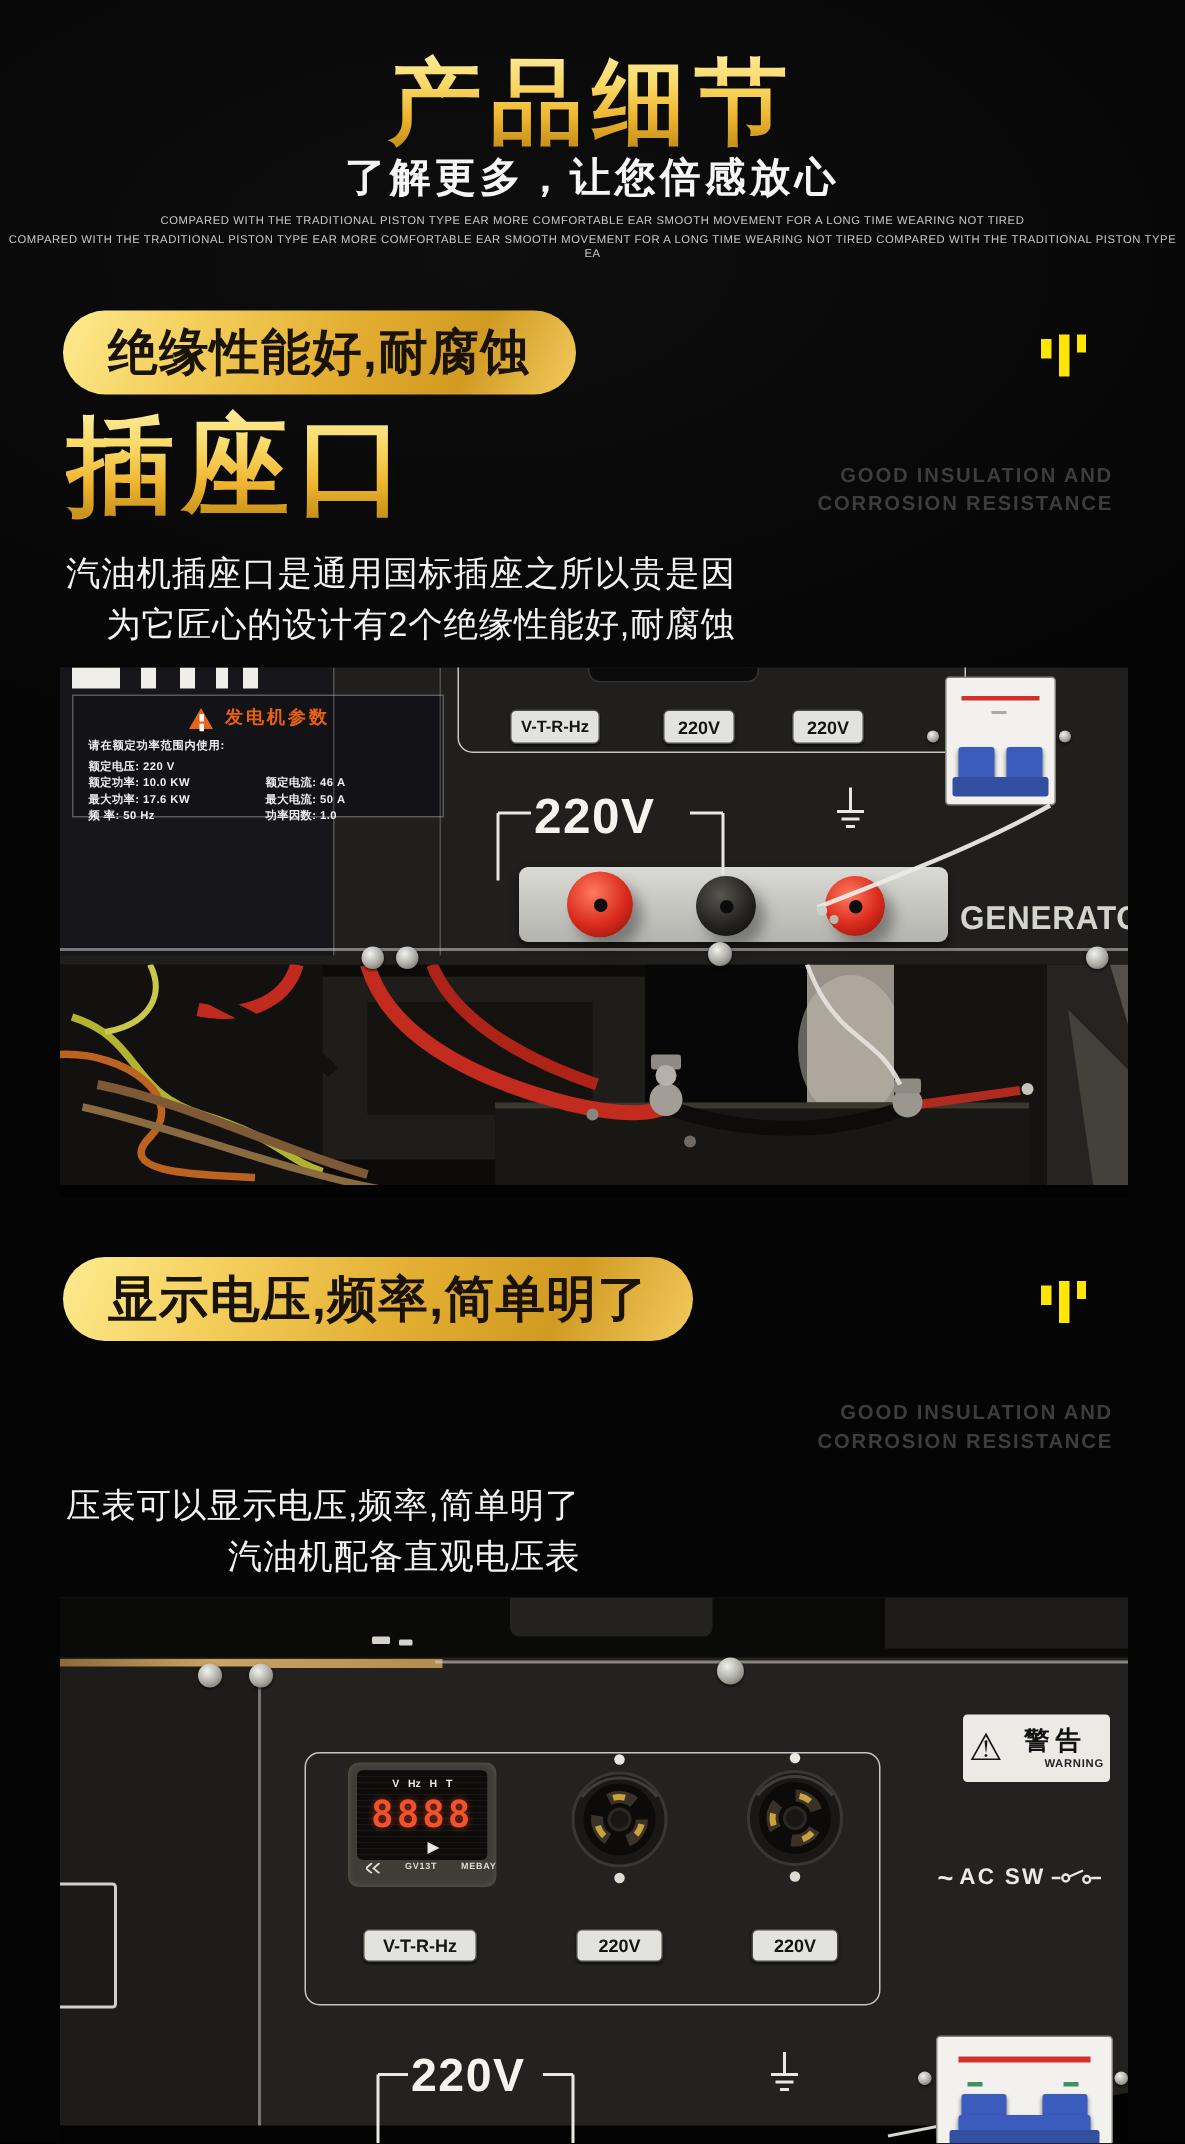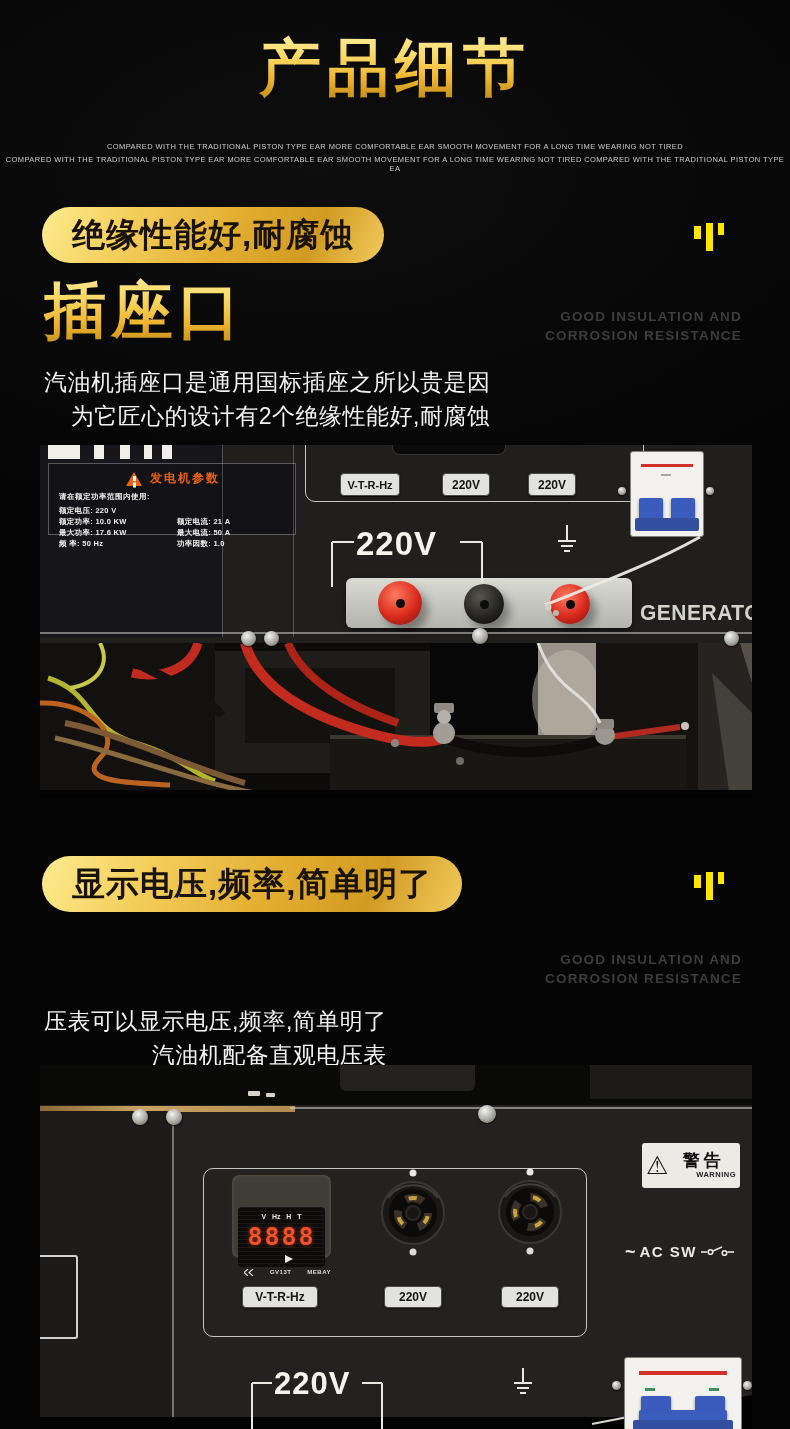--- a/index.html
+++ b/index.html
@@ -13,30 +13,30 @@
   .gold-clip{background:linear-gradient(180deg,#fdf0a8 4%,#f9d966 36%,#eeb52f 62%,#c9921b 84%,#eec34e 100%);
     -webkit-background-clip:text;background-clip:text;color:transparent;}
   .subtitle{position:absolute;top:100px;left:0;width:790px;text-align:center;
     font-size:27px;font-weight:bold;color:#f5f5f5;letter-spacing:3px;}
   .tagline{position:absolute;left:0;width:790px;text-align:center;font-size:7.5px;
     color:rgba(230,230,230,.85);letter-spacing:.4px;}
   .tl1{top:142px;} .tl2{top:155px;}
 
   
   .feature{position:absolute;left:0;width:790px;height:240px;}
-  .sec1{top:207px;} .sec2{top:856px;}
+  .sec1{top:207px;} .sec2{top:838px;}
   .badge{position:absolute;left:42px;top:0;height:56px;line-height:56px;padding:0 30px;
     border-radius:30px;font-size:33px;font-weight:bold;color:#191206;letter-spacing:1px;
     background:linear-gradient(115deg,#fdeb90 0%,#f4cf5c 25%,#e2ad30 55%,#d19b22 78%,#f2ca5e 100%);}
   .bars{position:absolute;right:66px;top:16px;}
   .bars i{display:inline-block;vertical-align:top;background:#ffe600;margin-left:5px;}
   .bars .b1{width:7px;height:13px;margin-top:3px;}
   .bars .b2{width:7px;height:28px;}
   .bars .b3{width:6px;height:12px;}
-  .feature-title{position:absolute;left:44px;top:56px;font-size:62px;font-weight:bold;
+  .feature-title{position:absolute;left:44px;top:56px;font-size:72px;font-weight:bold;
     letter-spacing:5px;line-height:96px;display:inline-block;}
   .watermark{position:absolute;right:48px;text-align:right;font-size:13.5px;font-weight:bold;
     color:#3d3d3d;letter-spacing:1.2px;line-height:19px;}
   .wm1{top:100px;} .wm2{top:94px;}
   .body-text{position:absolute;left:44px;font-size:23px;color:#f2f2f2;line-height:34px;letter-spacing:.5px;text-align:right;}
   .bt1{top:158px;} .bt2{top:148px;}
 
   
   .photo{position:absolute;left:40px;width:712px;overflow:hidden;}
   .photo1{top:445px;height:353px;background:#201f1d;}
@@ -50,21 +50,21 @@
   .outline-box{position:absolute;border:1.5px solid rgba(228,228,222,.85);border-radius:10px;}
   .bigv{position:absolute;font-size:33px;font-weight:bold;color:#f4f3ee;letter-spacing:1px;}
   svg.lineart{position:absolute;left:0;top:0;}
 
   
   .p1-leftcol{position:absolute;left:0;top:0;width:182px;height:192px;background:#17161a;}
   .p1-digits{position:absolute;left:8px;top:0;width:130px;height:14px;
     background:linear-gradient(90deg,#efeee9 0 32px,transparent 32px 46px,#efeee9 46px 56px,
     transparent 56px 72px,#efeee9 72px 82px,transparent 82px 96px,#efeee9 96px 104px,
     transparent 104px 114px,#efeee9 114px 124px,transparent 124px);}
-  .spec-label{position:absolute;left:8px;top:18px;width:248px;height:72px;background:#131217;
+  .spec-label{position:absolute;left:8px;top:18px;width:248px;height:82px;background:#131217;
     border:1px solid rgba(255,255,255,.3);box-sizing:border-box;padding:6px 8px 0 10px;}
   .spec-title{display:flex;align-items:center;justify-content:center;gap:8px;
     color:#e86112;font-size:12px;font-weight:bold;letter-spacing:2px;margin-bottom:5px;}
   .warn-tri{position:relative;width:0;height:0;border-left:8px solid transparent;
     border-right:8px solid transparent;border-bottom:14px solid #e8641a;}
   .warn-tri::after{content:"";position:absolute;left:-1.5px;top:4.5px;width:3px;height:5px;
     background:#fff;box-shadow:0 6.5px 0 0 #fff;}
   .spec-note{color:#eee;font-size:7.5px;font-weight:bold;letter-spacing:.5px;margin-bottom:3px;}
   .spec-row{display:flex;color:#eee;font-size:7.5px;font-weight:bold;line-height:11px;letter-spacing:.3px;}
   .spec-row .l{width:118px;} .spec-row .r{flex:1;}
@@ -94,21 +94,21 @@
   .p2-goldline{position:absolute;left:0;top:41px;width:255px;height:6px;
     background:linear-gradient(90deg,#8a6a38,#cba463 40%,#b28c50);}
   .p2-whiteline{position:absolute;left:250px;top:42px;width:462px;height:2px;background:rgba(215,213,205,.55);}
   .p2-leftcol{position:absolute;left:0;top:46px;width:132px;height:318px;background:#1d1c1a;}
   .p2-seam{position:absolute;left:132px;top:46px;width:1.5px;height:318px;background:rgba(255,255,255,.38);}
   .p2-partlabel{position:absolute;left:-18px;top:190px;width:52px;height:80px;
     border:2px solid rgba(240,240,236,.85);border-radius:3px;background:rgba(25,24,23,.3);}
   .voltmeter{position:absolute;left:190px;top:108px;width:103px;height:87px;background:#403c36;
     border:2px solid #26231f;border-radius:9px;box-sizing:border-box;box-shadow:inset 0 0 4px rgba(255,255,255,.15);}
   .vm-screen{position:absolute;left:6px;top:5px;width:87px;height:60px;background:#0d0c0a;border-radius:4px;
-    background-image:repeating-linear-gradient(180deg,rgba(255,255,255,.05) 0 1px,transparent 1px 4px);margin-top:27px;}
+    background-image:repeating-linear-gradient(180deg,rgba(255,255,255,.05) 0 1px,transparent 1px 4px);}
   .vm-units{position:absolute;left:0;top:6px;width:100%;text-align:center;font-size:7px;font-weight:bold;
     color:#e9e9e3;white-space:pre;}
   .vm-digits{position:absolute;left:0;top:15px;width:100%;text-align:center;
     font-family:"DejaVu Sans Mono",monospace;font-size:25px;font-weight:bold;color:#f2512b;
     letter-spacing:2px;text-shadow:0 0 5px rgba(242,81,43,.55);}
   .vm-play{position:absolute;left:47px;top:48px;width:0;height:0;border-left:8px solid #eceae4;
     border-top:4.5px solid transparent;border-bottom:4.5px solid transparent;}
   .vm-bottom{position:absolute;left:6px;top:62px;width:87px;display:flex;justify-content:space-between;
     font-size:6px;font-weight:bold;color:#dcdcd6;letter-spacing:.5px;}
   .warning-label{position:absolute;left:602px;top:78px;width:98px;height:45px;background:#eceae5;
@@ -126,20 +126,21 @@
   .diag-line{position:absolute;left:552px;top:358px;width:152px;height:2px;background:#d8d6cf;
     transform:rotate(-11deg);transform-origin:left center;}
   .bottom-black{position:absolute;left:0;top:352px;width:712px;height:12px;background:#030303;}
 </style>
 </head>
 <body>
 
 <div class="page">
 
   <div class="main-title gold-clip">产品细节</div>
+  <div class="subtitle">了解更多，让您倍感放心</div>
   <div class="tagline tl1">COMPARED WITH THE TRADITIONAL PISTON TYPE EAR MORE COMFORTABLE EAR SMOOTH MOVEMENT FOR A LONG TIME WEARING NOT TIRED</div>
   <div class="tagline tl2">COMPARED WITH THE TRADITIONAL PISTON TYPE EAR MORE COMFORTABLE EAR SMOOTH MOVEMENT FOR A LONG TIME WEARING NOT TIRED COMPARED WITH THE TRADITIONAL PISTON TYPE EA</div>
 
   <div class="feature sec1">
     <div class="badge">绝缘性能好,耐腐蚀</div>
     <div class="bars"><i class="b1"></i><i class="b2"></i><i class="b3"></i></div>
     <div class="feature-title gold-clip">插座口</div>
     <div class="watermark wm1">
       <div>GOOD INSULATION AND</div>
       <div>CORROSION RESISTANCE</div>
@@ -197,21 +198,21 @@
         <span class="warn-tri"></span>
         <span>发电机参数</span>
       </div>
       <div class="spec-note">请在额定功率范围内使用:</div>
       <div class="spec-row">
         <span class="l">额定电压: 220  V</span>
           <span class="r"></span>
       </div>
       <div class="spec-row">
         <span class="l">额定功率: 10.0 KW</span>
-        <span class="r">额定电流: 21 A</span>
+        <span class="r">额定电流: 46 A</span>
       </div>
       <div class="spec-row">
         <span class="l">最大功率: 17.6 KW</span>
         <span class="r">最大电流: 50 A</span>
       </div>
       <div class="spec-row">
         <span class="l">频  率: 50  Hz</span>
         <span class="r">功率因数: 1.0</span>
       </div>
     </div>

